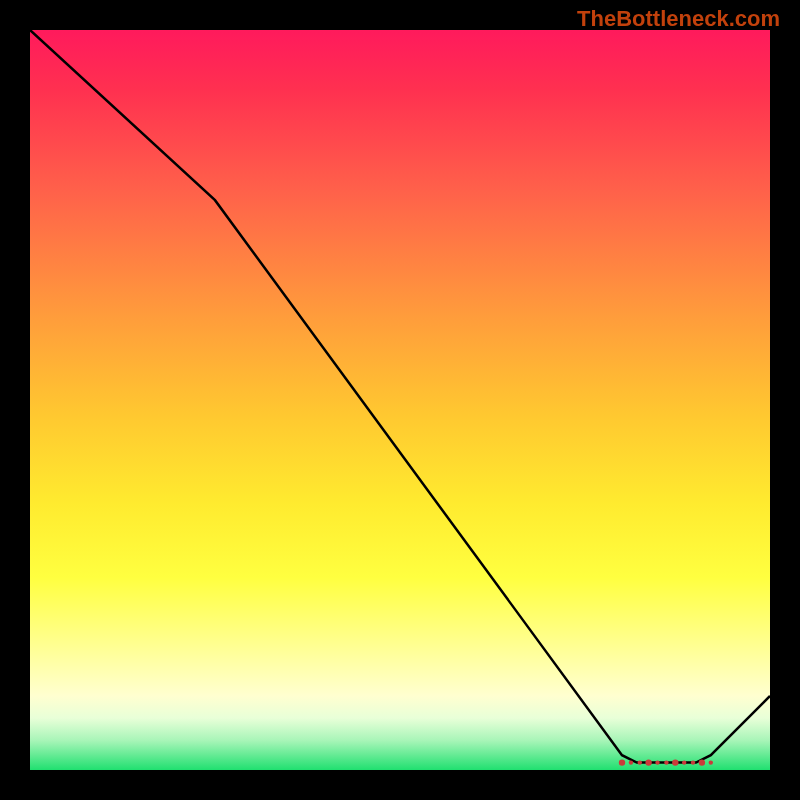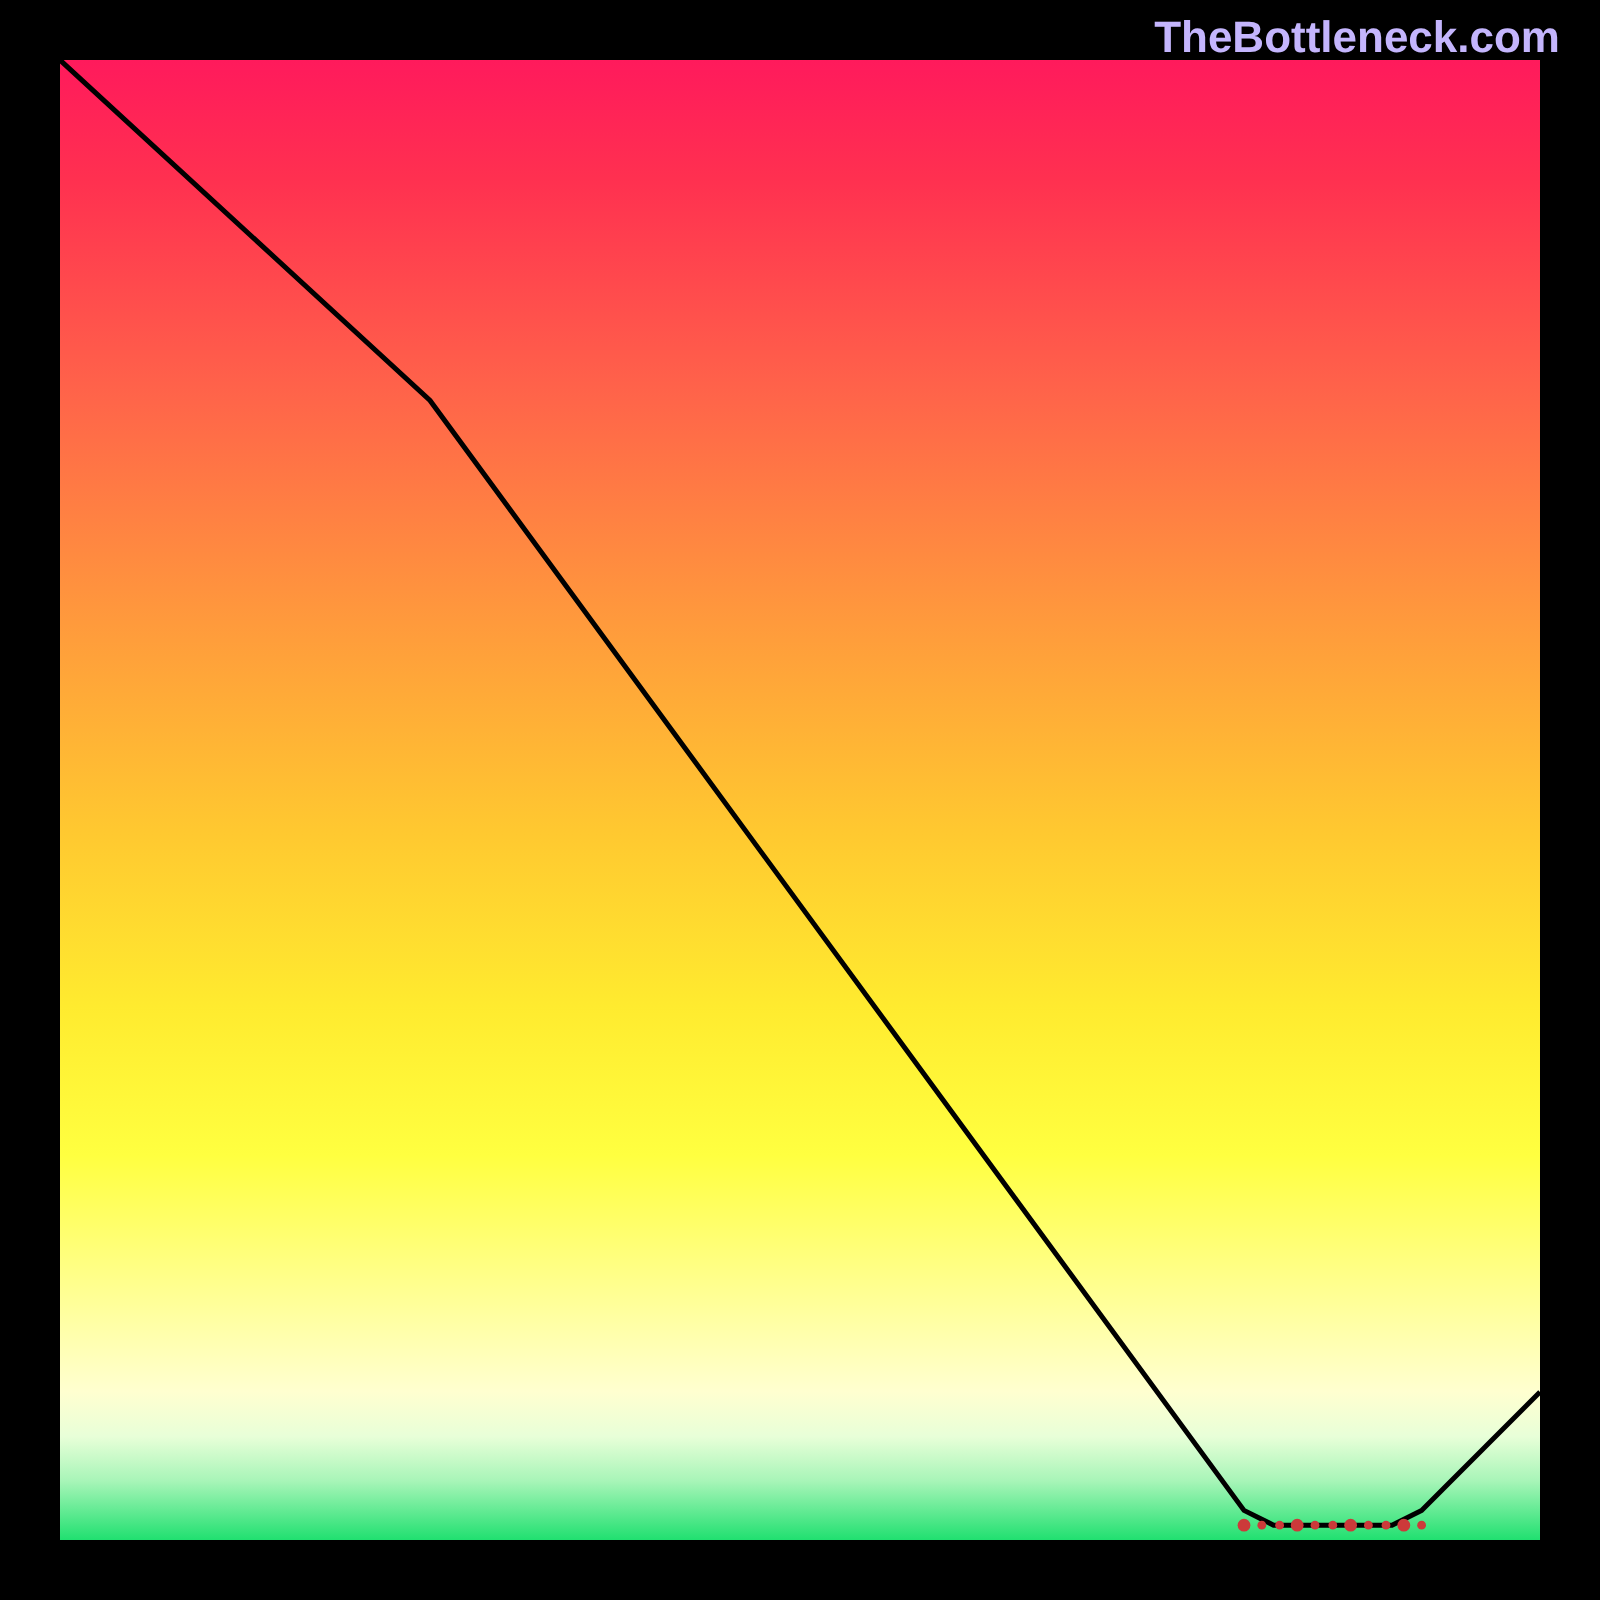--- a/index.html
+++ b/index.html
@@ -11,21 +11,21 @@
     font-family: Arial, sans-serif;
     overflow: hidden;
     position: relative;
   }
   .watermark {
     position: absolute;
     top: 6px;
     right: 20px;
     font-size: 22px;
     font-weight: bold;
-    color: #c4b5fd;
+    color: #c2410c;
     z-index: 10;
     margin-left: 44px;
   }
   .plot-area {
     position: absolute;
     left: 30px;
     top: 30px;
     width: 740px;
     height: 740px;
     background: linear-gradient(to bottom,

